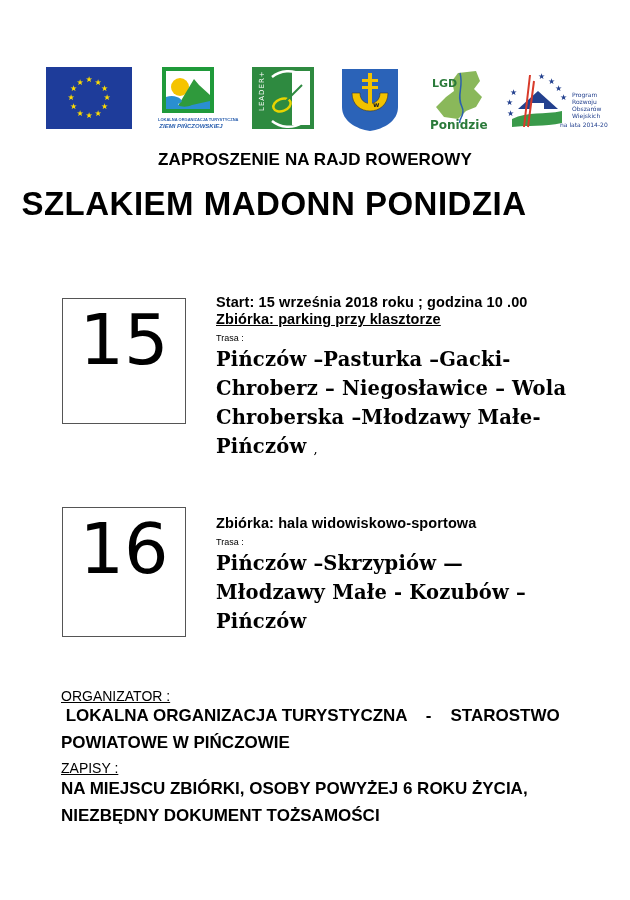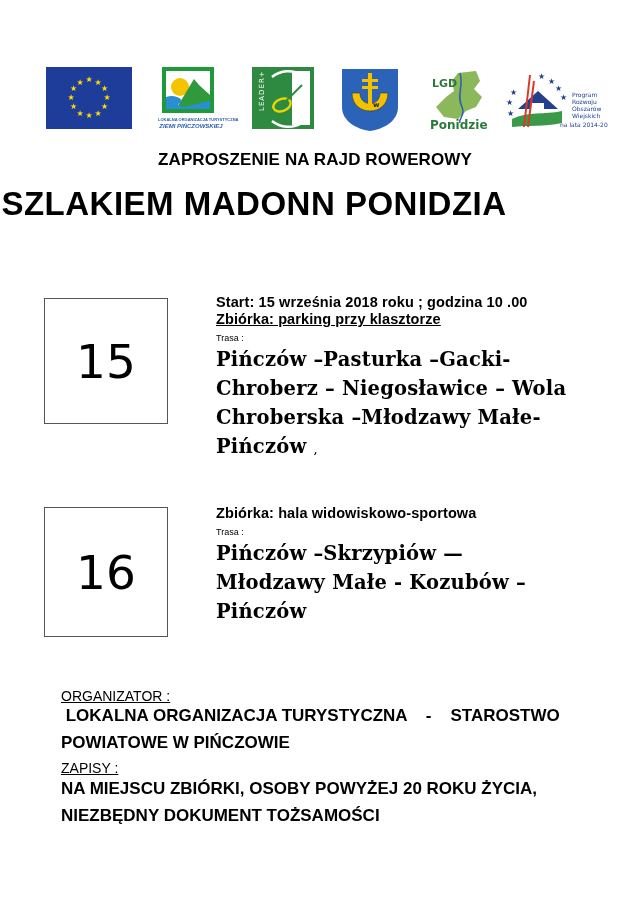--- a/index.html
+++ b/index.html
@@ -14,24 +14,24 @@
     .ziemi .frame { position:absolute; left:4px; top:0; width:52px; height:46px; border:4px solid #1f9a3a; background:#fff; overflow:hidden; box-sizing:border-box; }
     .ziemi .cap1 { position:absolute; left:0; top:50px; width:66px; font-size:4px; color:#2a5fae; font-weight:bold; text-align:center; white-space:nowrap; }
     .ziemi .cap2 { position:absolute; left:0; top:56px; width:66px; font-size:6px; color:#2a5fae; font-weight:bold; text-align:center; white-space:nowrap; font-style:italic; }
     .leader { left:252px; width:62px; height:62px; background:#2e8a40; }
     .herb { left:340px; width:60px; height:66px; }
     .lgd { left:428px; width:62px; height:68px; }
     .prow { left:504px; width:104px; height:68px; }
 
     
     .sub-title { top:150px; left:0; width:630px; text-align:center; font-size:17px; font-weight:bold; letter-spacing:0.1px; }
-    .main-title { top:185px; left:0; width:508px; text-align:center; font-size:33px; font-weight:bold; letter-spacing:0.5px; }
+    .main-title { top:185px; left:0; width:508px; text-align:center; font-size:33px; font-weight:bold; letter-spacing:0.5px;padding-left:20px; }
 
     
-    .datebox { position:absolute; left:44px; width:124px; height:126px; border:1.5px solid #555; box-sizing:border-box; display:flex; align-items:center; justify-content:center; font-size:47px; font-family:"DejaVu Sans", sans-serif; }
+    .datebox { position:absolute; left:62px; width:124px; height:126px; border:1.5px solid #555; box-sizing:border-box; display:flex; justify-content:center; font-size:70px; font-family:"DejaVu Sans", sans-serif; }
     .box1 { top:298px; }
     .box2 { top:507px; height:130px; width:124px; }
 
     
     .ev { position:absolute; left:216px; }
     .ev-line { font-size:14.5px; font-weight:bold; white-space:nowrap; letter-spacing:0.1px; }
     .trasa { font-size:9px; margin-top:6px; }
     .route { font-family:"DejaVu Serif", serif; font-weight:bold; font-size:19.5px; line-height:29px; margin-top:2px; letter-spacing:0.2px; }
     .route .comma { font-weight:normal; font-size:13px; }
 
@@ -145,28 +145,28 @@
     <div>Chroberz – Niegosławice – Wola</div>
     <div>Chroberska –Młodzawy Małe-</div>
     <div><span>Pińczów</span> <span class="comma">,</span></div>
   </div>
 </div>
 
 <div class="datebox box2">
   <span>16</span>
 </div>
 <div class="ev" style="top:503px;">
-  <div class="ev-line" style="margin-top:2px;">Zbiórka: hala widowiskowo-sportowa</div>
+  <div class="ev-line" style="margin-top:12px;">Zbiórka: hala widowiskowo-sportowa</div>
   <div class="trasa">Trasa :</div>
   <div class="route">
     <div>Pińczów –Skrzypiów —</div>
     <div>Młodzawy Małe - Kozubów –</div>
     <div>Pińczów</div>
   </div>
 </div>
 
 <div class="label-u" style="top:688px;">ORGANIZATOR :</div>
 <div class="big-line" style="top:703px;"> LOKALNA ORGANIZACJA TURYSTYCZNA    -    STAROSTWO</div>
 <div class="big-line" style="top:730px;">POWIATOWE W PIŃCZOWIE</div>
 
 <div class="label-u" style="top:760px;">ZAPISY :</div>
-<div class="big-line" style="top:776px;">NA MIEJSCU ZBIÓRKI, OSOBY POWYŻEJ 20 ROKU ŻYCIA,</div>
+<div class="big-line" style="top:776px;">NA MIEJSCU ZBIÓRKI, OSOBY POWYŻEJ 6 ROKU ŻYCIA,</div>
 <div class="big-line" style="top:803px;">NIEZBĘDNY DOKUMENT TOŻSAMOŚCI</div>
 
 </body></html>

